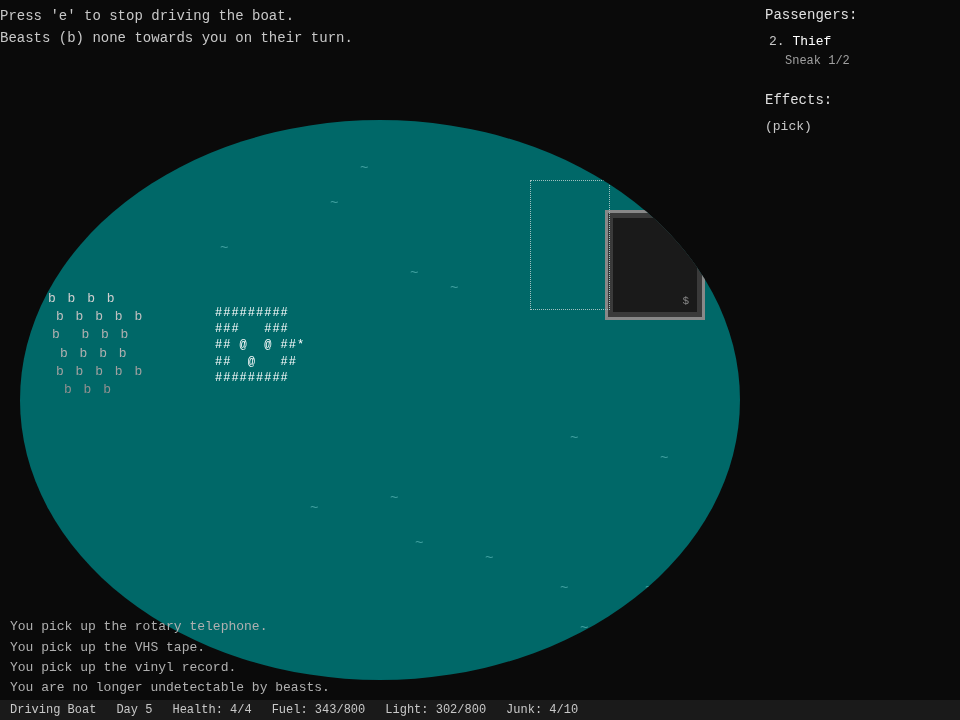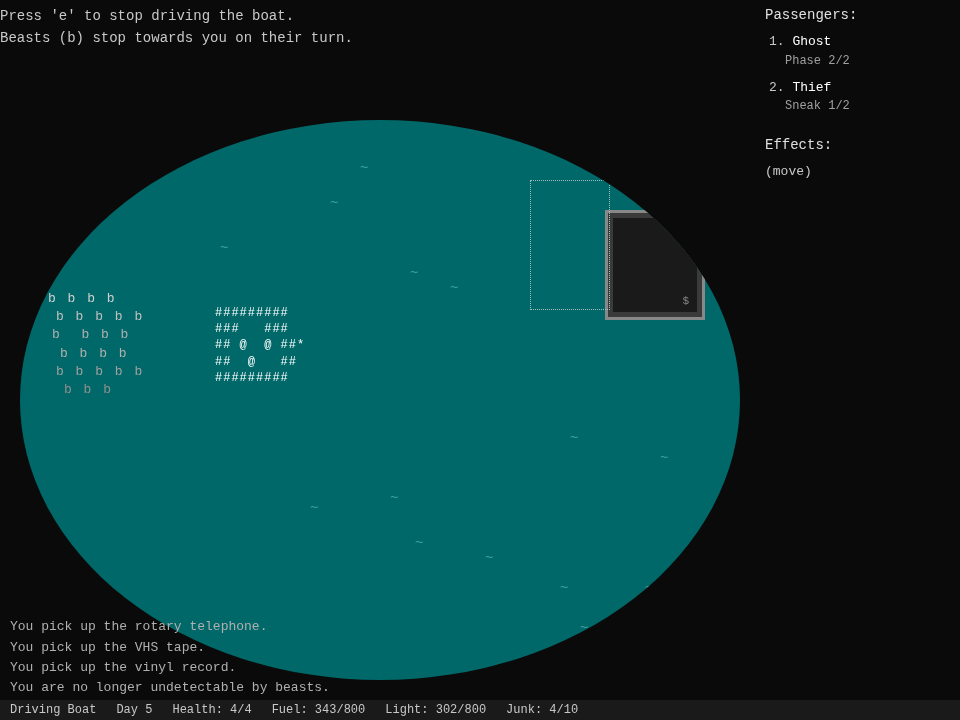--- a/index.html
+++ b/index.html
@@ -172,39 +172,35 @@
       width: 80px;
       height: 130px;
       border: 1px dotted #a0c0c0;
     }
   </style>
 </head>
 <body>
 
 <div id="messages-top">
   <div>Press 'e' to stop driving the boat.</div>
-  <div>Beasts (b) stop towards you on their turn.</div>
+  <div>Beasts (b) none towards you on their turn.</div>
 </div>
 
 <div id="sidebar">
   <div id="passengers-section">
     <div class="section-title">Passengers:</div>
     <div class="passenger-entry">
-      <span>1. </span><span class="passenger-name">Ghost</span>
-      <div class="passenger-sub">Phase 2/2</div>
-    </div>
-    <div class="passenger-entry">
       <span>2. </span><span class="passenger-name">Thief</span>
       <div class="passenger-sub">Sneak 1/2</div>
     </div>
   </div>
 
   <div id="effects-section">
     <div class="section-title">Effects:</div>
-    <div>(move)</div>
+    <div>(pick)</div>
   </div>
 </div>
 
 <div id="game-canvas">
   <div class="ocean">
 
     <span class="wave" style="top:40px; left:340px;">~</span>
     <span class="wave" style="top:75px; left:310px;">~</span>
     <span class="wave" style="top:120px; left:200px;">~</span>
     <span class="wave" style="top:145px; left:390px;">~</span>

